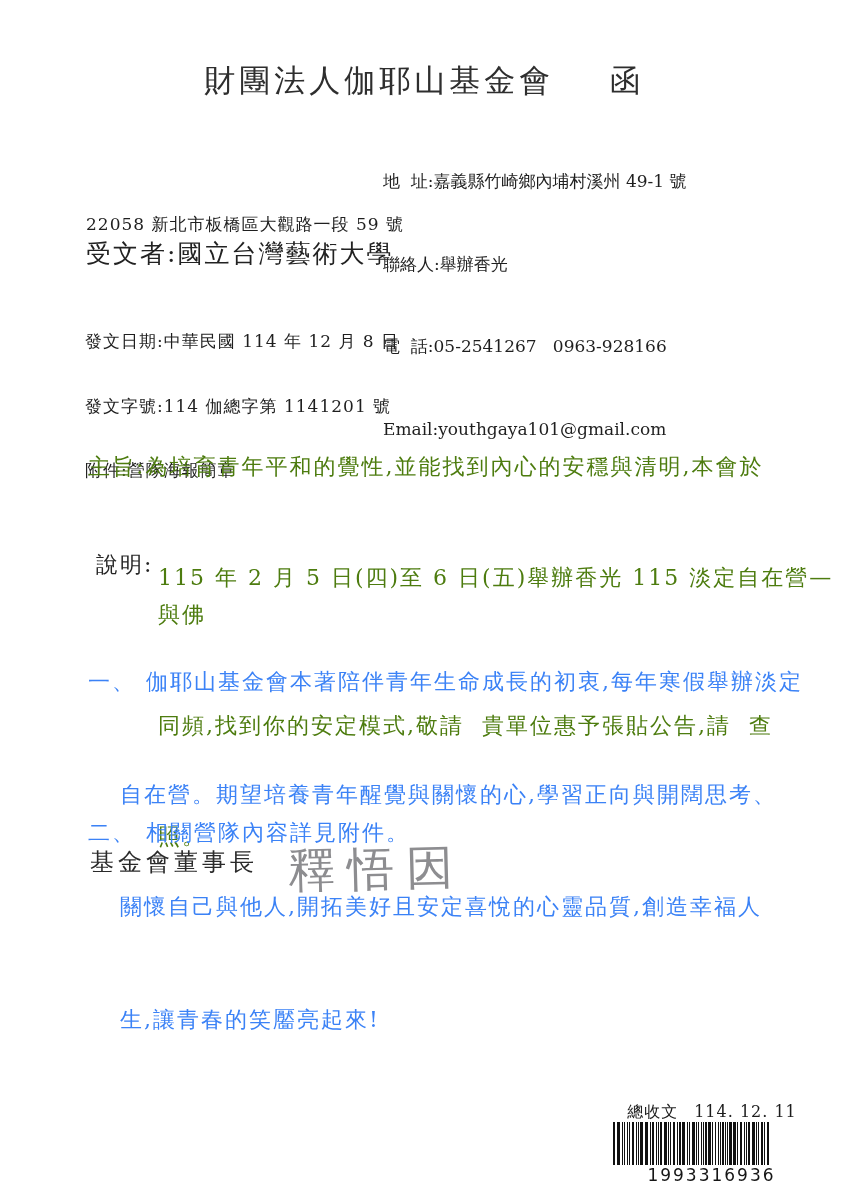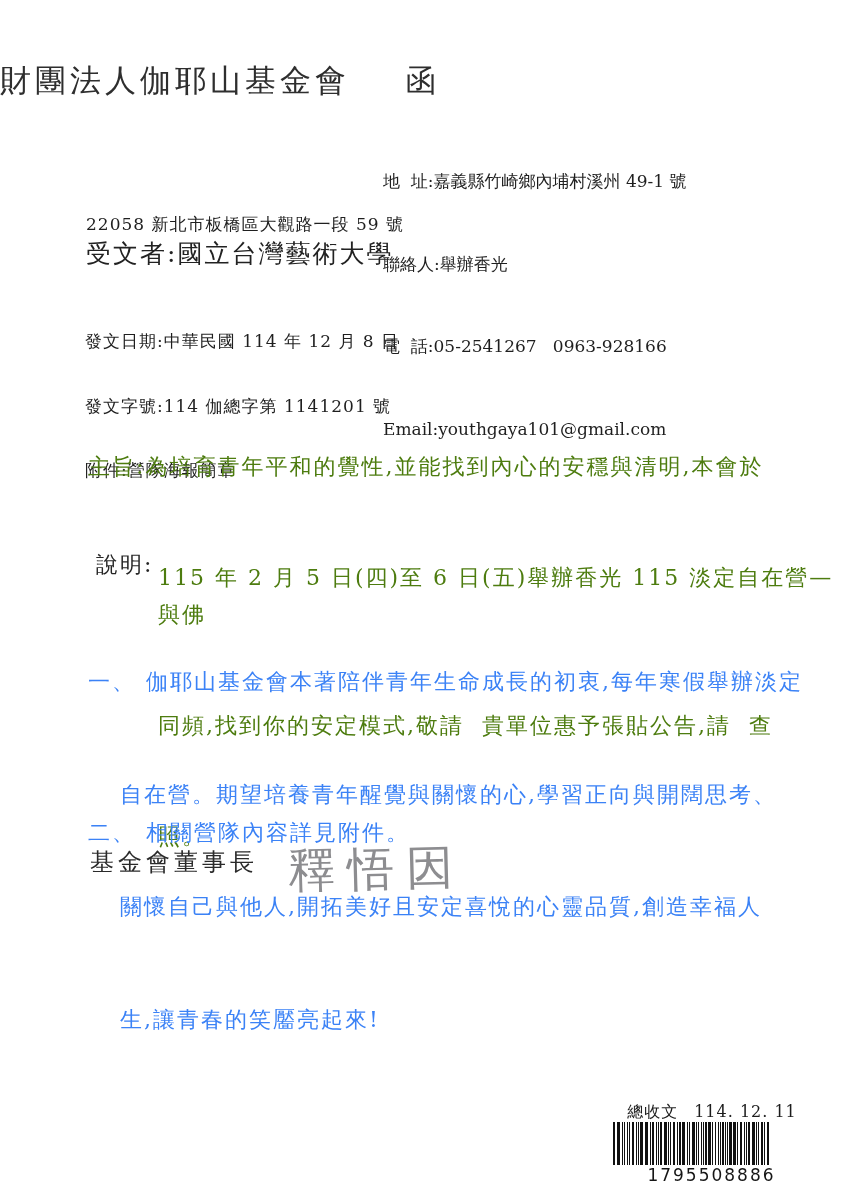--- a/index.html
+++ b/index.html
@@ -7,20 +7,21 @@
     width:849px;height:1200px;
     background:#ffffff;
     position:relative;
     font-family:"DejaVu Serif","Liberation Serif",serif;
     color:#262626;
     overflow:hidden;
   }
   .abs{position:absolute;white-space:pre-wrap;}
   .title{
     top:60px;left:0;width:849px;
+    text-align:center;
     font-size:31px;letter-spacing:4px;
     color:#2e2e2e;
   }
   .sender{left:383px;top:113px;font-size:17px;line-height:27.5px;color:#1f1f1f;}
   .postal{left:86px;top:213px;font-size:17px;letter-spacing:1px;color:#1f1f1f;}
   .recipient{left:86px;top:237px;font-size:25px;letter-spacing:2px;color:#222;}
   .meta{left:85px;top:288px;font-size:17px;line-height:21.5px;letter-spacing:1px;color:#1f1f1f;}
   .subject{left:88px;top:374px;font-size:22px;line-height:37px;letter-spacing:2px;color:#4d7c0f;}
   .subject .cont{margin-left:70px;}
   .explain-heading{left:96px;top:550px;font-size:22px;letter-spacing:2px;color:#262626;}
@@ -97,13 +98,13 @@
 </div>
 
 <div class="abs sig-title">基金會董事長</div>
 <div class="abs sig-name">釋悟因</div>
 
 <div class="abs stamp-line">
   <span>總收文</span>
   <span>114. 12. 11</span>
 </div>
 <div class="abs barcode"><span style="display:inline-block;flex:none;background:#111111;width:2px;margin-right:2px"></span><span style="display:inline-block;flex:none;background:#111111;width:3px;margin-right:2px"></span><span style="display:inline-block;flex:none;background:#111111;width:1px;margin-right:1px"></span><span style="display:inline-block;flex:none;background:#111111;width:1px;margin-right:2px"></span><span style="display:inline-block;flex:none;background:#111111;width:1px;margin-right:1px"></span><span style="display:inline-block;flex:none;background:#111111;width:1px;margin-right:2px"></span><span style="display:inline-block;flex:none;background:#111111;width:2px;margin-right:2px"></span><span style="display:inline-block;flex:none;background:#111111;width:1px;margin-right:1px"></span><span style="display:inline-block;flex:none;background:#111111;width:1px;margin-right:1px"></span><span style="display:inline-block;flex:none;background:#111111;width:3px;margin-right:2px"></span><span style="display:inline-block;flex:none;background:#111111;width:3px;margin-right:2px"></span><span style="display:inline-block;flex:none;background:#111111;width:1px;margin-right:1px"></span><span style="display:inline-block;flex:none;background:#111111;width:2px;margin-right:2px"></span><span style="display:inline-block;flex:none;background:#111111;width:1px;margin-right:1px"></span><span style="display:inline-block;flex:none;background:#111111;width:1px;margin-right:1px"></span><span style="display:inline-block;flex:none;background:#111111;width:2px;margin-right:2px"></span><span style="display:inline-block;flex:none;background:#111111;width:3px;margin-right:1px"></span><span style="display:inline-block;flex:none;background:#111111;width:1px;margin-right:1px"></span><span style="display:inline-block;flex:none;background:#111111;width:1px;margin-right:2px"></span><span style="display:inline-block;flex:none;background:#111111;width:2px;margin-right:2px"></span><span style="display:inline-block;flex:none;background:#111111;width:1px;margin-right:1px"></span><span style="display:inline-block;flex:none;background:#111111;width:2px;margin-right:1px"></span><span style="display:inline-block;flex:none;background:#111111;width:3px;margin-right:2px"></span><span style="display:inline-block;flex:none;background:#111111;width:1px;margin-right:1px"></span><span style="display:inline-block;flex:none;background:#111111;width:1px;margin-right:2px"></span><span style="display:inline-block;flex:none;background:#111111;width:3px;margin-right:1px"></span><span style="display:inline-block;flex:none;background:#111111;width:1px;margin-right:1px"></span><span style="display:inline-block;flex:none;background:#111111;width:1px;margin-right:2px"></span><span style="display:inline-block;flex:none;background:#111111;width:1px;margin-right:1px"></span><span style="display:inline-block;flex:none;background:#111111;width:1px;margin-right:1px"></span><span style="display:inline-block;flex:none;background:#111111;width:2px;margin-right:1px"></span><span style="display:inline-block;flex:none;background:#111111;width:3px;margin-right:1px"></span><span style="display:inline-block;flex:none;background:#111111;width:1px;margin-right:2px"></span><span style="display:inline-block;flex:none;background:#111111;width:1px;margin-right:2px"></span><span style="display:inline-block;flex:none;background:#111111;width:1px;margin-right:1px"></span><span style="display:inline-block;flex:none;background:#111111;width:1px;margin-right:1px"></span><span style="display:inline-block;flex:none;background:#111111;width:2px;margin-right:1px"></span><span style="display:inline-block;flex:none;background:#111111;width:1px;margin-right:1px"></span><span style="display:inline-block;flex:none;background:#111111;width:1px;margin-right:1px"></span><span style="display:inline-block;flex:none;background:#111111;width:3px;margin-right:1px"></span><span style="display:inline-block;flex:none;background:#111111;width:3px;margin-right:1px"></span><span style="display:inline-block;flex:none;background:#111111;width:1px;margin-right:2px"></span><span style="display:inline-block;flex:none;background:#111111;width:2px;margin-right:2px"></span><span style="display:inline-block;flex:none;background:#111111;width:1px;margin-right:1px"></span><span style="display:inline-block;flex:none;background:#111111;width:1px;margin-right:1px"></span><span style="display:inline-block;flex:none;background:#111111;width:2px;margin-right:2px"></span><span style="display:inline-block;flex:none;background:#111111;width:3px;margin-right:1px"></span><span style="display:inline-block;flex:none;background:#111111;width:1px;margin-right:1px"></span><span style="display:inline-block;flex:none;background:#111111;width:1px;margin-right:2px"></span><span style="display:inline-block;flex:none;background:#111111;width:2px;margin-right:1px"></span><span style="display:inline-block;flex:none;background:#111111;width:1px;margin-right:2px"></span><span style="display:inline-block;flex:none;background:#111111;width:2px;margin-right:2px"></span></div>
-<div class="abs barcode-number">1795508886</div>
+<div class="abs barcode-number">1993316936</div>
 
 </body></html>

